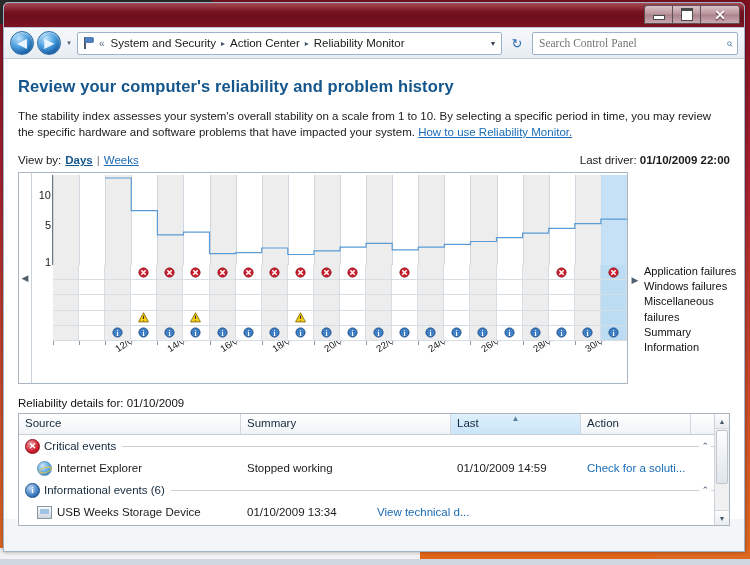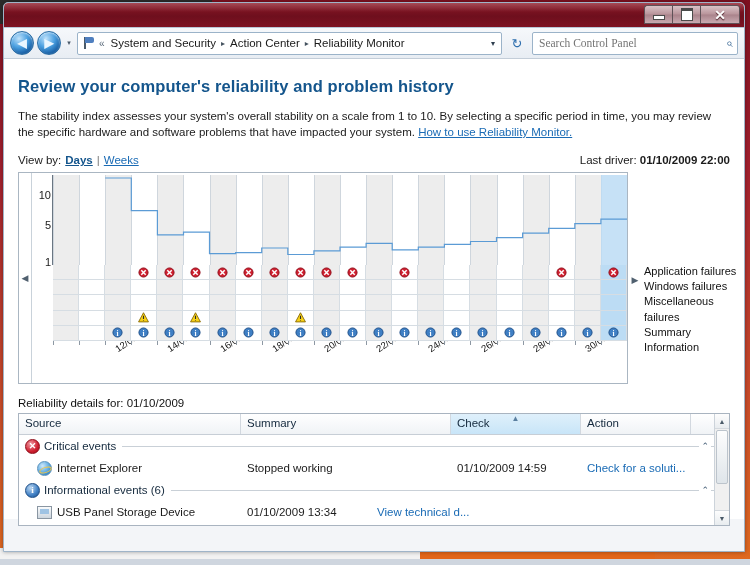--- a/index.html
+++ b/index.html
@@ -833,21 +833,21 @@
           <div>Information</div>
         </div>
     </div>
 
     <div id="details-label">Reliability details for: 01/10/2009</div>
 
     <div id="table">
       <div id="thead">
           <div class="th" style="width: 222px;"><span>Source</span></div>
           <div class="th" style="width: 210px;"><span>Summary</span></div>
-          <div class="th sorted" style="width: 130px;"><span>Check</span><span class="sortarrow">▲</span></div>
+          <div class="th sorted" style="width: 130px;"><span>Last</span><span class="sortarrow">▲</span></div>
           <div class="th" style="width: 110px;"><span>Action</span></div>
         </div>
       <div id="tbody">
           <div class="grow">
             <div class="gline"></div>
             <div class="gtext">
               <div class="crit-icon">✕</div>
               <span>Critical events</span>
             </div>
             <span class="collapse-caret">⌃</span>
@@ -865,21 +865,21 @@
             <div class="gline"></div>
             <div class="gtext">
               <div class="info-icon-sm">i</div>
               <span>Informational events (6)</span>
             </div>
             <span class="collapse-caret">⌃</span>
           </div>
           <div class="drow">
             <div class="dcell" style="width: 222px; padding-left: 18px;">
               <div class="dev-icon"></div>
-              <span>USB Panel Storage Device</span>
+              <span>USB Weeks Storage Device</span>
             </div>
             <div class="dcell" style="width: 130px;">01/10/2009 13:34</div>
             <div class="dcell dlink" style="width: 110px;">View  technical d...</div>
           </div>
           <div class="drow"></div>
         </div>
       <div id="vscroll">
         <div class="sbtn">
           <span>▲</span>
         </div>

